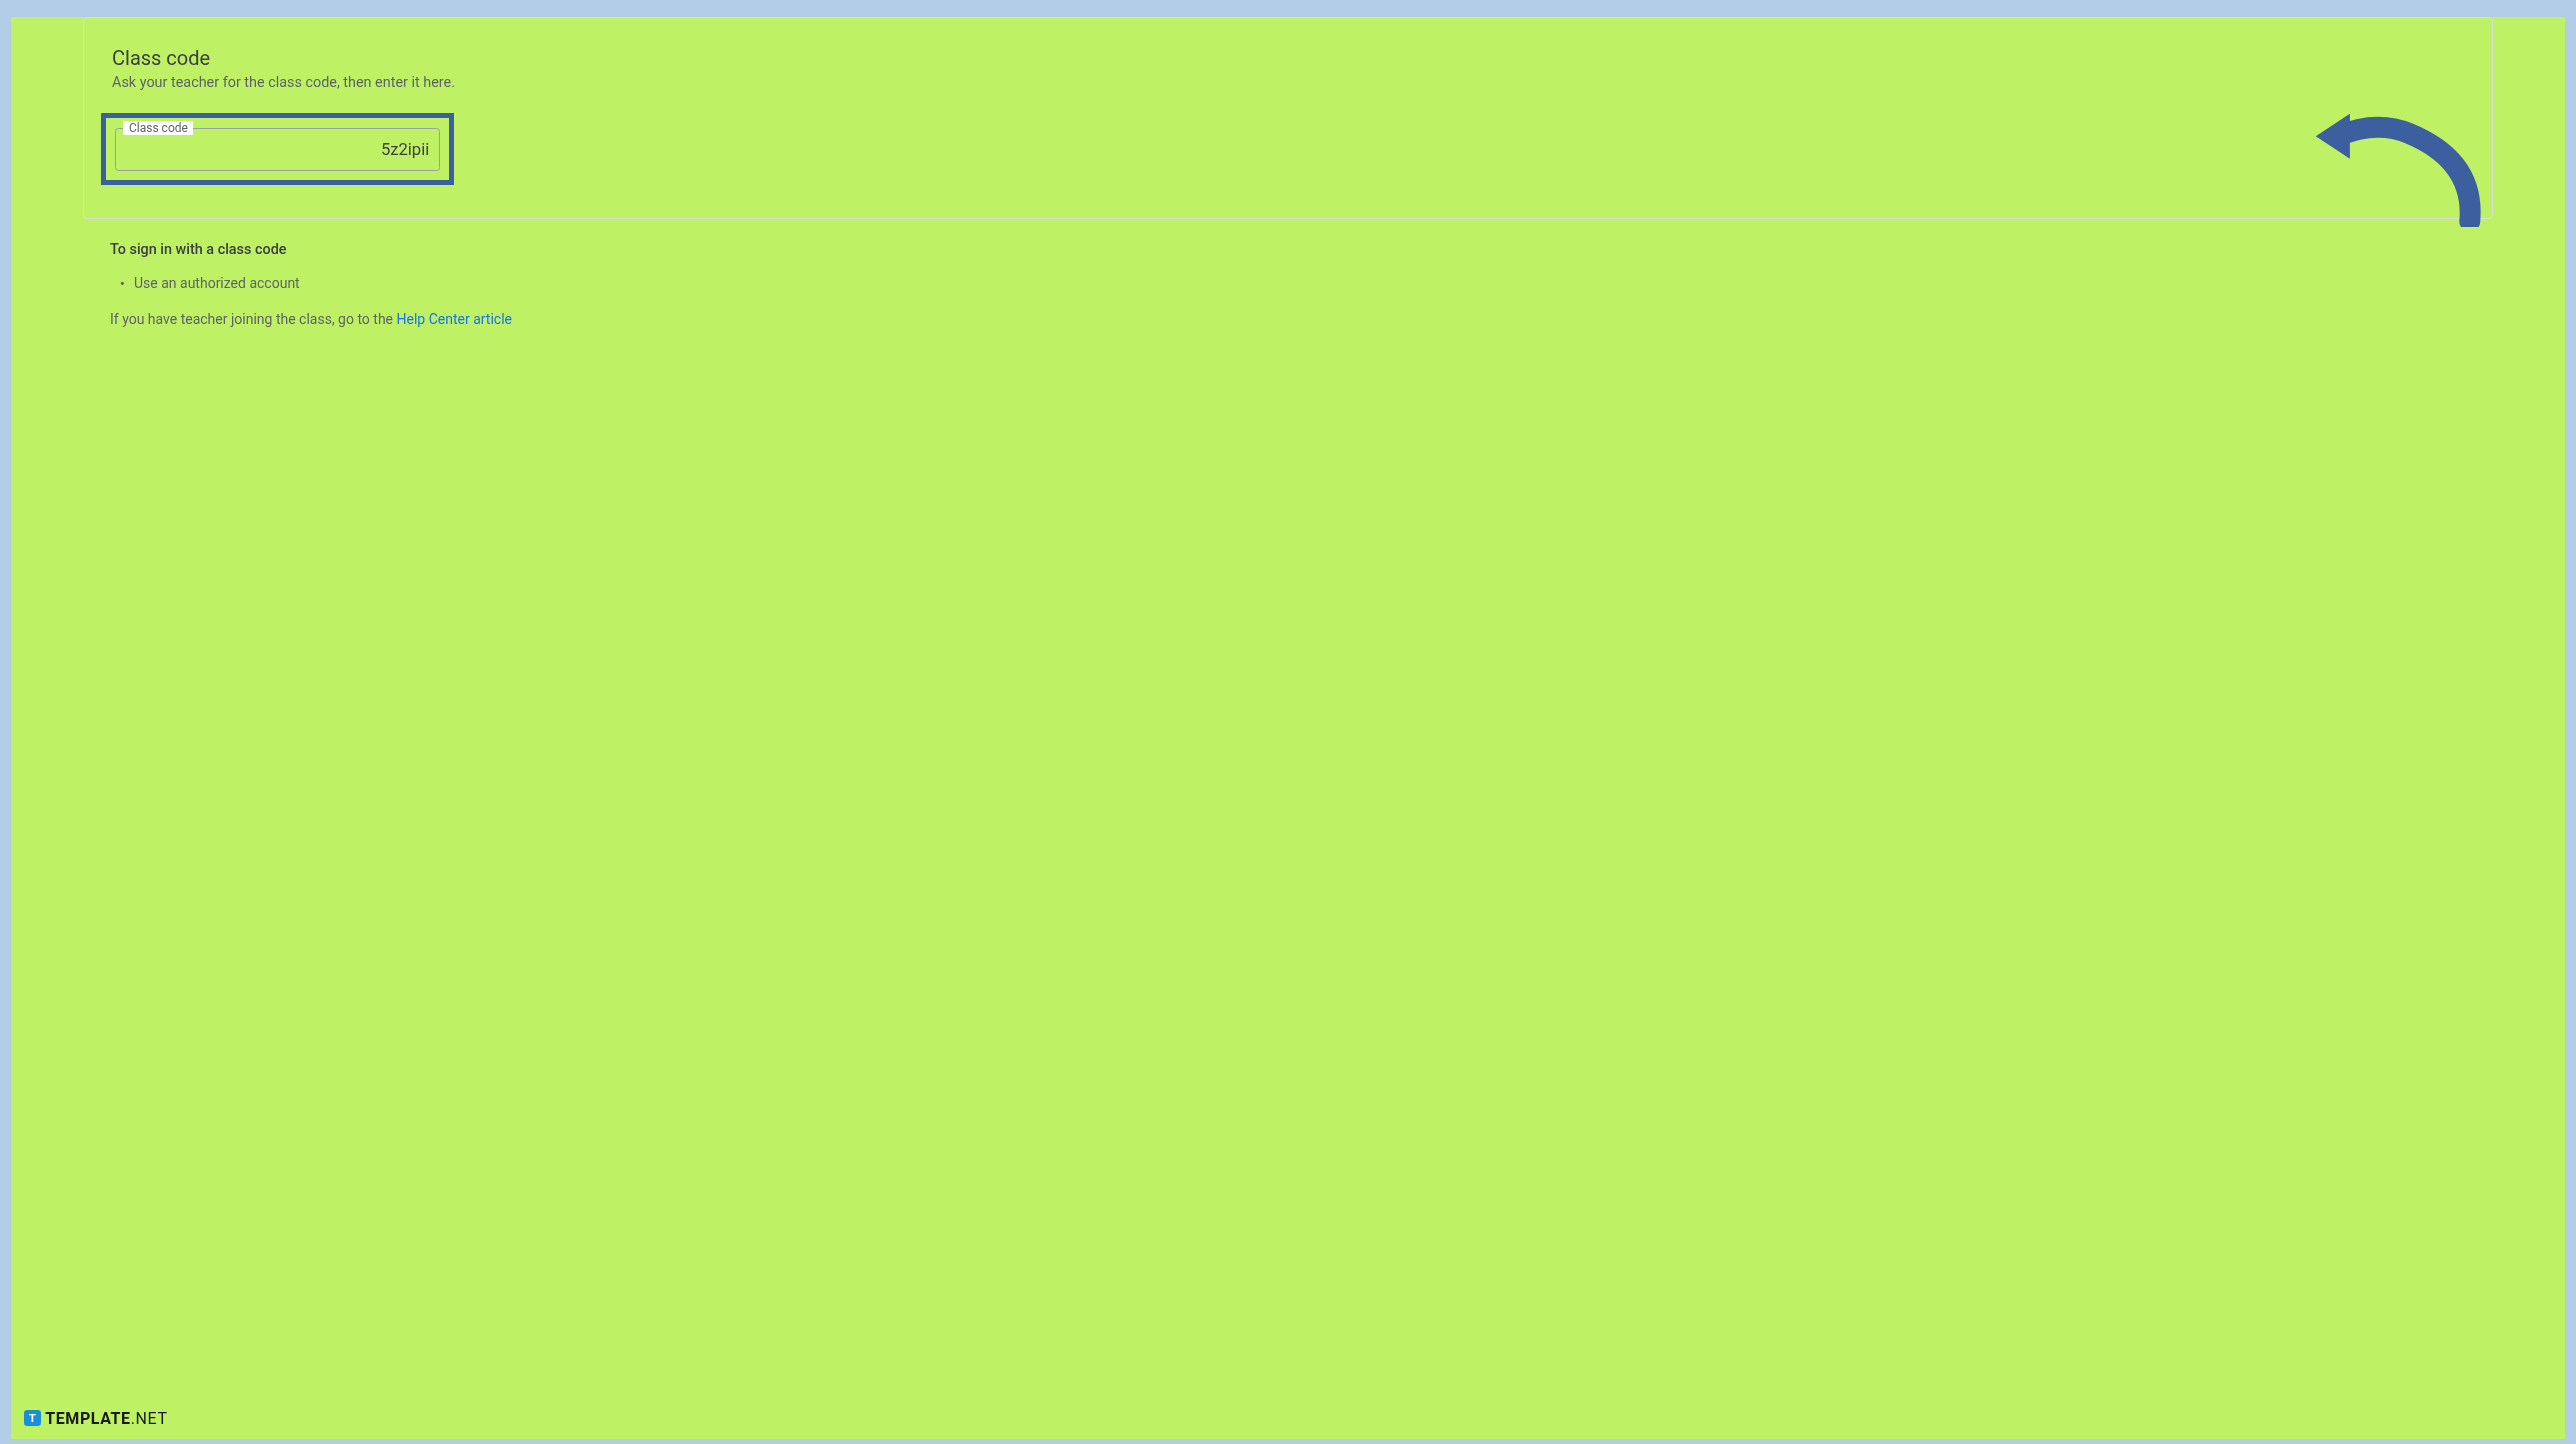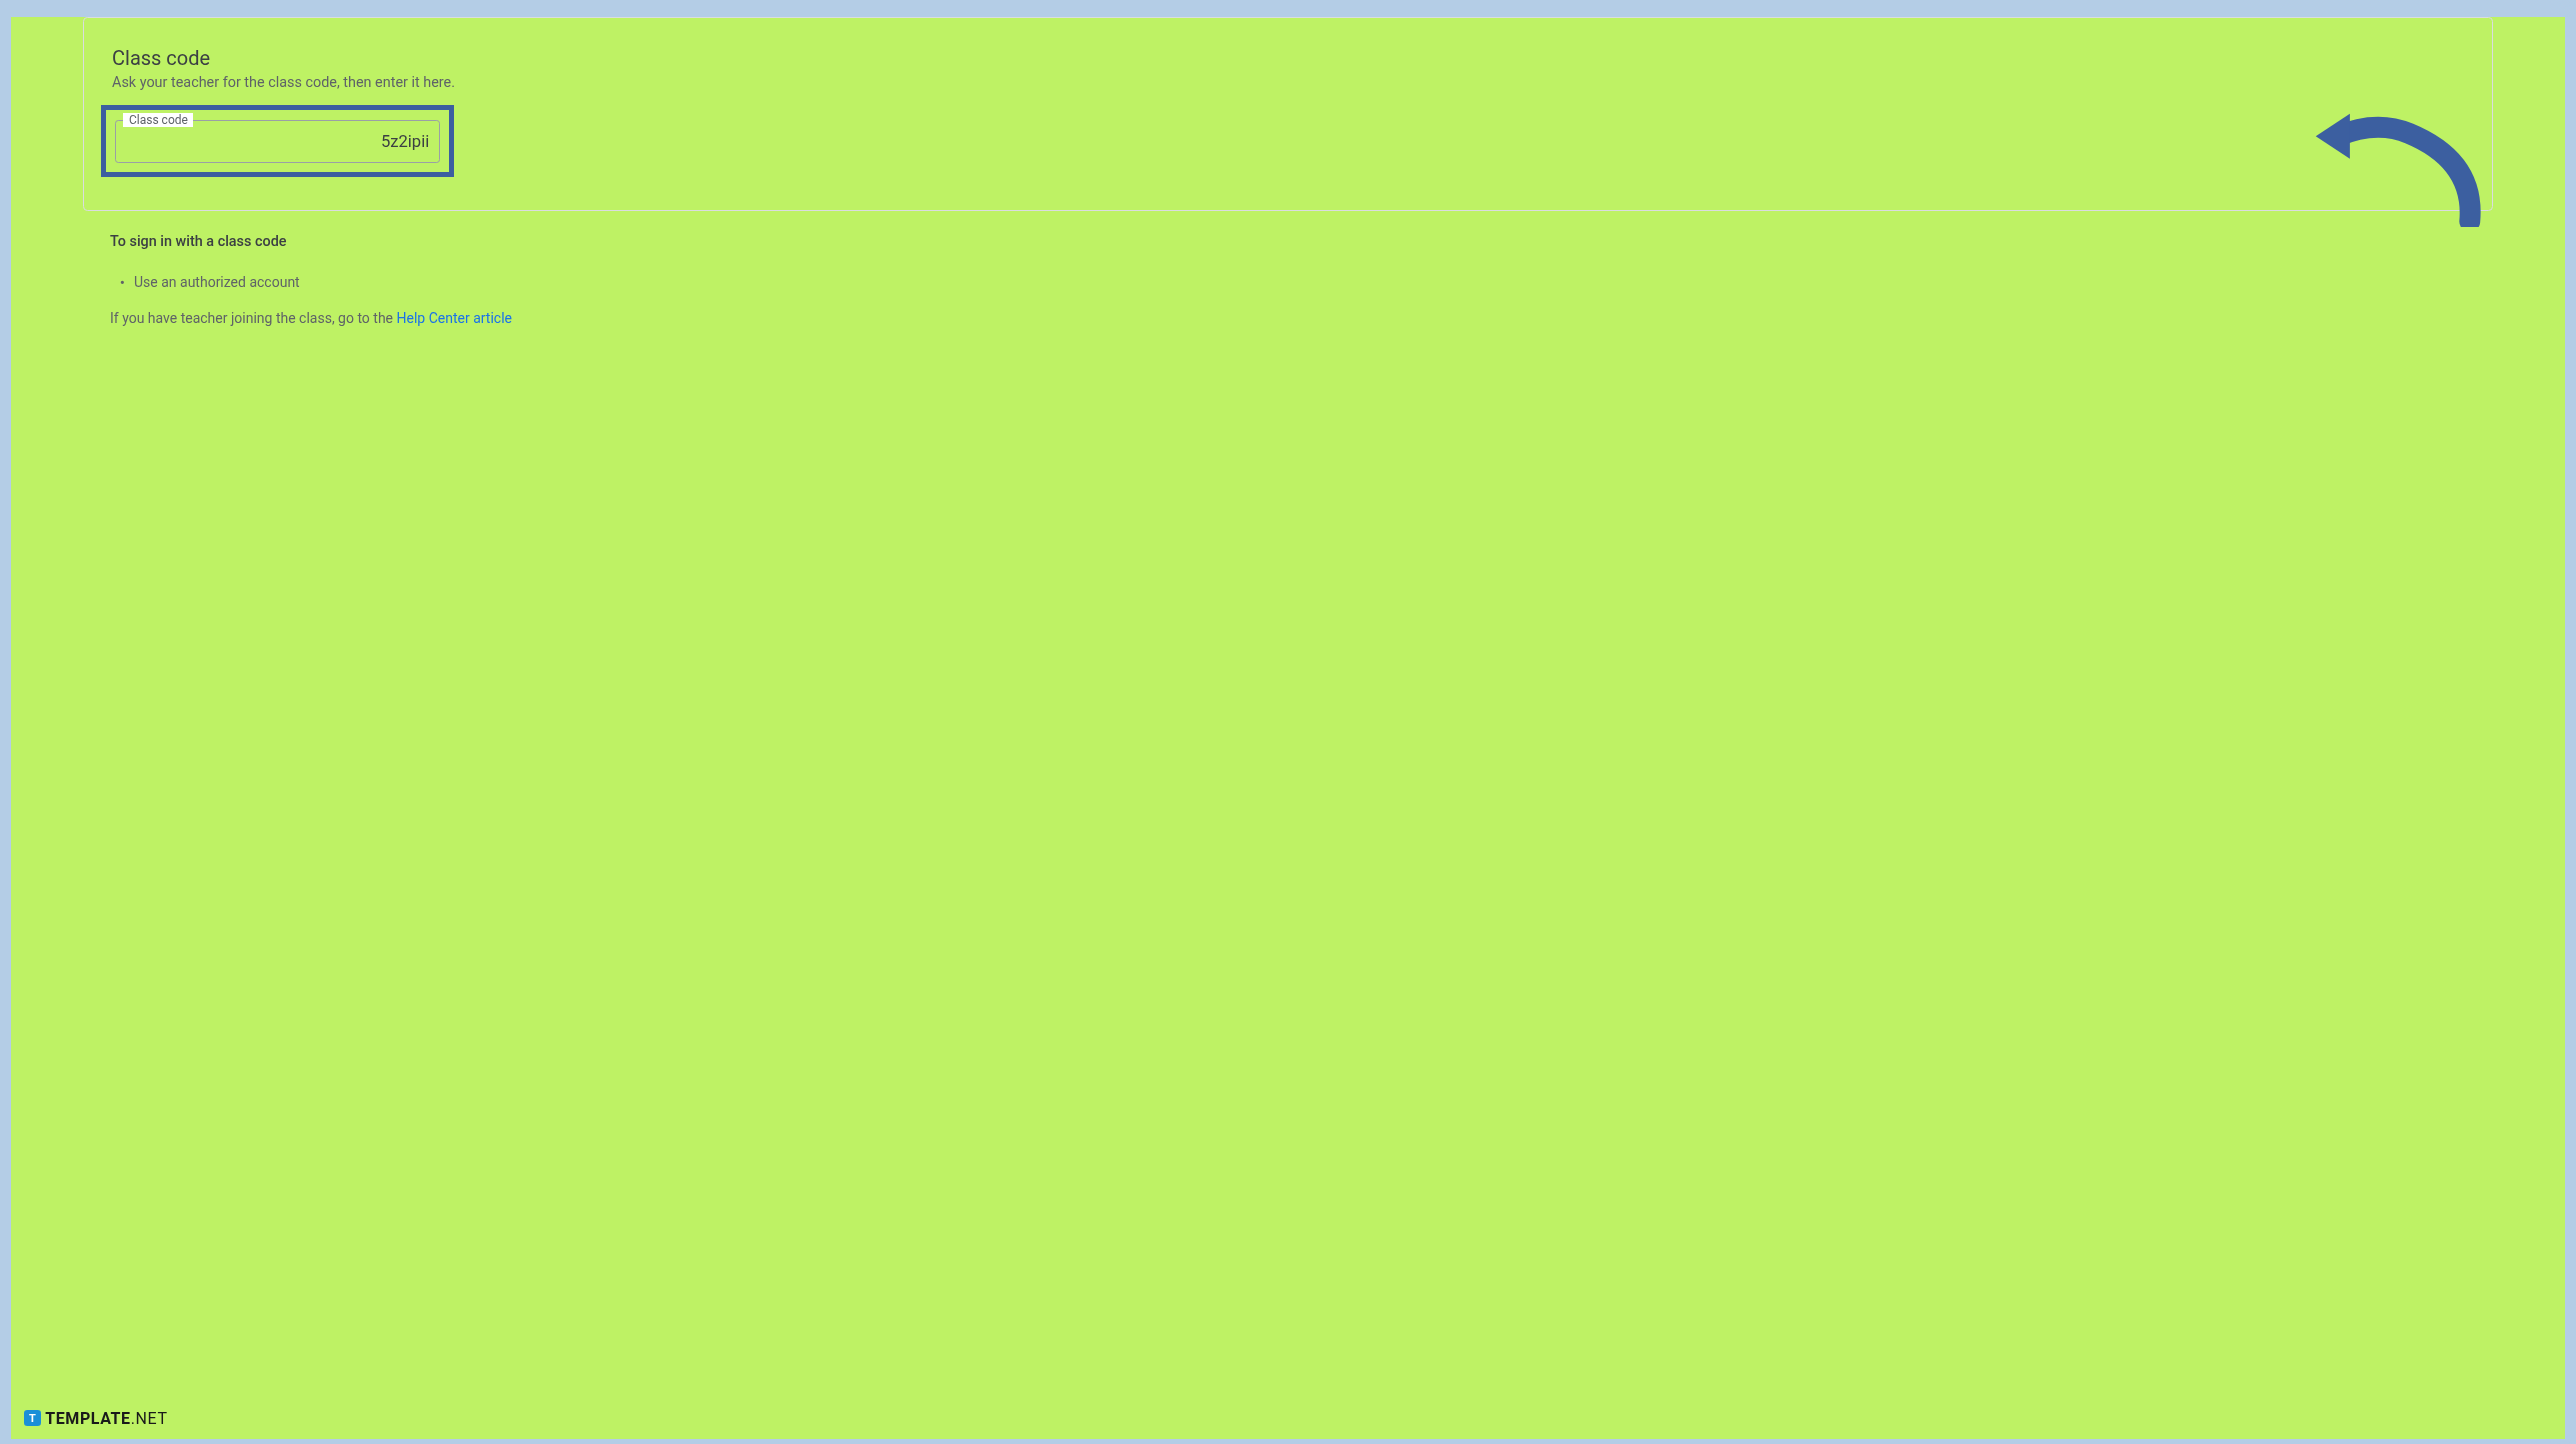--- a/index.html
+++ b/index.html
@@ -26,21 +26,21 @@
     .card-title {
       font-size: 20px;
       color: #3c4043;
       font-weight: 400;
       margin-bottom: 4.4px;
     }
     .card-subtitle {
       font-size: 14.4px;
       color: #5f6368;
       font-weight: 400;
-      margin-bottom: 14px;
+      margin-bottom: 22px;
     }
     .highlight-box {
       border: 5.5px solid #3c5fa0;
       padding: 10px 8.8px 8.8px 8.8px;
       display: inline-block;
       width: 353px;
       margin-left: -11px;
       position: relative;
     }
     .fieldset {
@@ -75,21 +75,21 @@
       width: 171px;
       height: 121px;
     }
     .instructions {
       margin: 0 99px;
     }
     .instructions-title {
       font-size: 14.4px;
       font-weight: 500;
       color: #3c4043;
-      margin-bottom: 24px;
+      margin-bottom: 17px;
     }
     .instructions ul {
       list-style: none;
       padding-left: 12px;
       margin-bottom: 9px;
     }
     .instructions li {
       font-size: 14px;
       color: #5f6368;
       position: relative;

